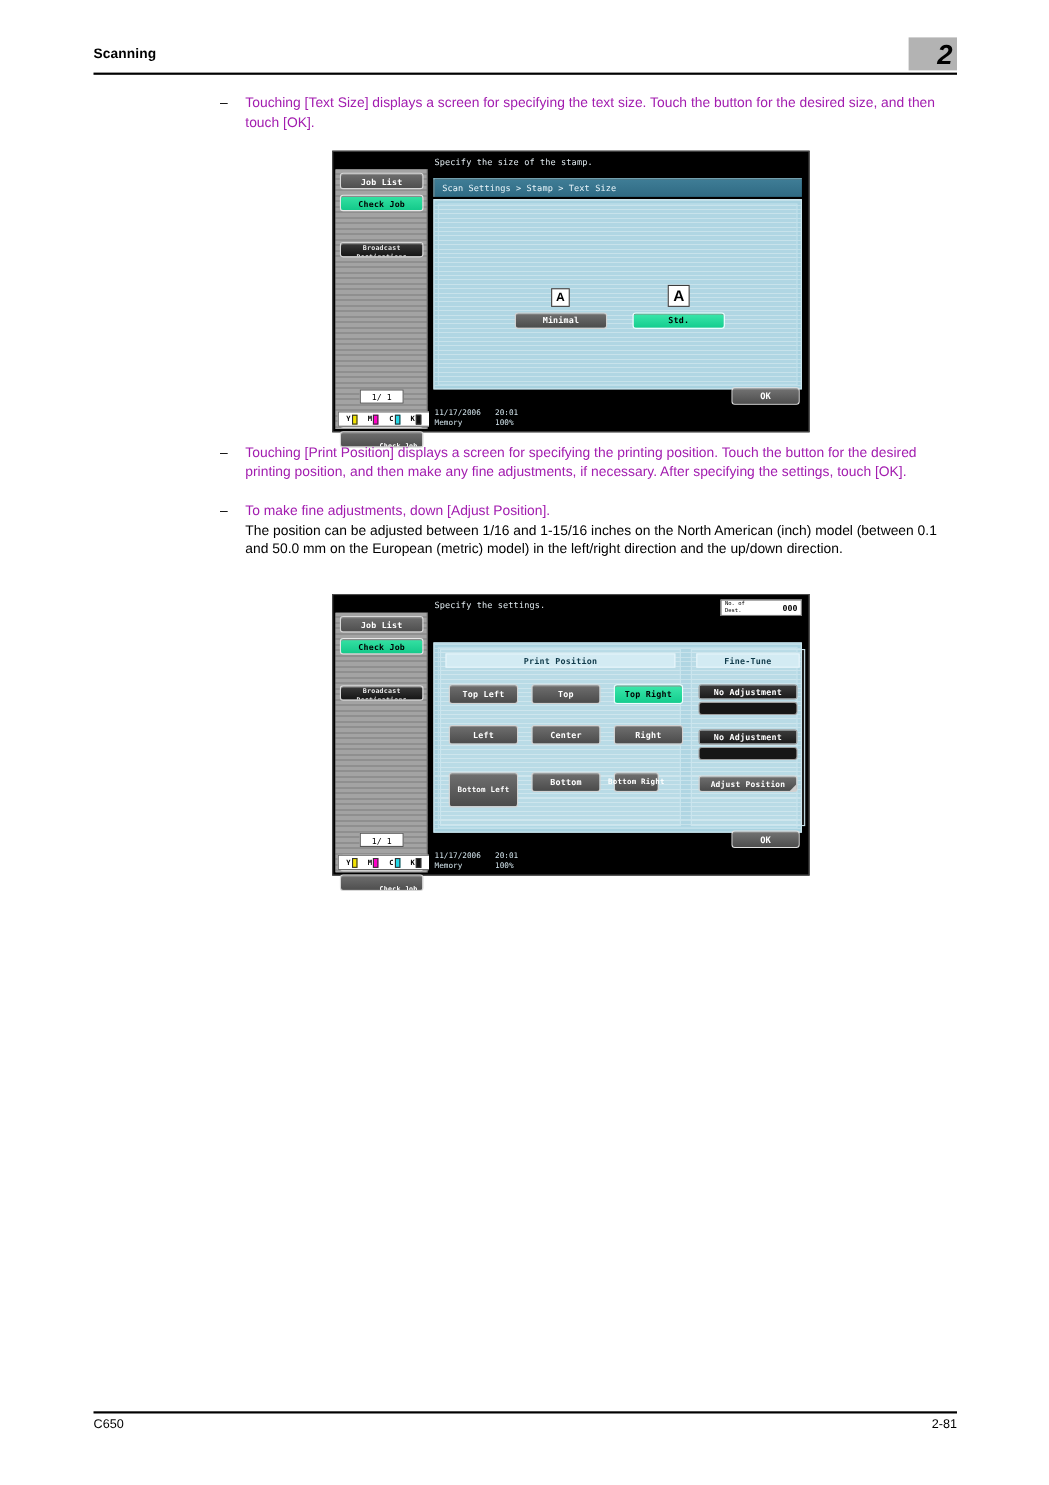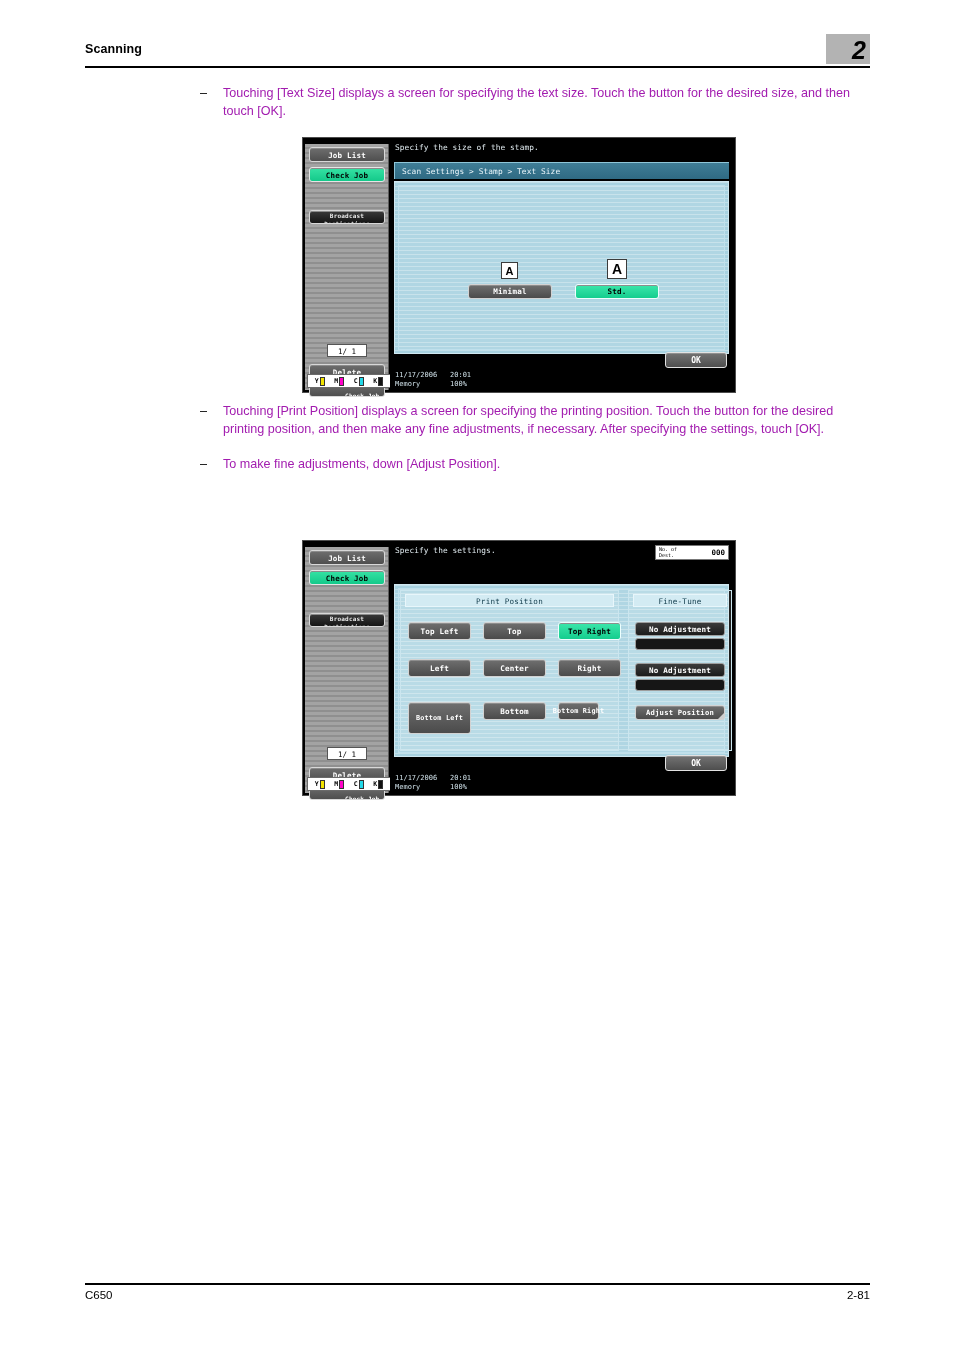--- a/index.html
+++ b/index.html
@@ -55,21 +55,21 @@
     position:absolute;
     width:434px; height:256px;
     background:#000;
     border:1px solid #4c4c4c;
     font-family:"DejaVu Sans Mono", monospace;
   }
   .lcd-inner{ position:absolute; inset:0; }
 
   
   .rail{
-    position:absolute; left:2px; top:6px; width:84px; bottom:2px;
+    position:absolute; left:2px; top:16px; width:84px; bottom:2px;
     background:#9a9a9a;
     background-image:repeating-linear-gradient(to bottom,
         #a3a3a3 0px, #a3a3a3 3px, #8f8f8f 3px, #8f8f8f 5px);
     border-right:1px solid #5c5c5c;
     text-decoration:underline;
   }
   .rail-btn{
     position:absolute; left:4px; width:76px; height:15px;
     border-radius:3px;
     font-size:7.5px; font-weight:700; color:#ffffff;
@@ -199,21 +199,21 @@
   
   .atile{
     position:absolute; background:#ffffff; border:1px solid #3b3b3b;
     display:flex; align-items:center; justify-content:center;
     color:#000; font-family:"Liberation Sans", sans-serif; font-weight:700;
   }
 
   .section-head{
     position:absolute; height:13px;
     background:#d3ebf3; border:1px solid #e8f6fb;
-    color:#103a4a; font-size:7.6px; font-weight:400;
+    color:#103a4a; font-size:7.6px; font-weight:700;
     text-align:center; line-height:13px; letter-spacing:0.2px;
   }
   .section-box{
     position:absolute; border:1px solid #cbe6ef;
     background:rgba(255,255,255,0.12);
   }
 
   
   .page-footer{
     position:absolute; left:85px; top:1283px; width:785px; height:26px;
@@ -310,20 +310,21 @@
     <div class="bullet-dash">–</div>
     <div class="bullet-text">Touching [Print Position] displays a screen for specifying the printing position. Touch the button for the desired printing position, and then make any fine adjustments, if necessary. After specifying the settings, touch [OK].</div>
   </div>
 </div>
 
 <div class="body-block" style="left:200px; top:456px; width:660px;">
   <div class="bullet-row">
     <div class="bullet-dash">–</div>
     <div class="bullet-text">To make fine adjustments, down [Adjust Position].</div>
   </div>
+  <div class="sub-text">The position can be adjusted between 1/16 and 1-15/16 inches on the North American (inch) model (between 0.1 and 50.0 mm on the European (metric) model) in the left/right direction and the up/down direction.</div>
 </div>
 
 <div class="lcd" style="left:302px; top:540px;">
   <div class="lcd-inner">
 
     <div class="rail">
       <div class="rail-btn" style="top:3px;">Job List</div>
       <div class="rail-btn green" style="top:23px;">Check Job</div>
       <div class="rail-btn dark2" style="top:66px; white-space:pre;">Broadcast
 Destinations</div>

